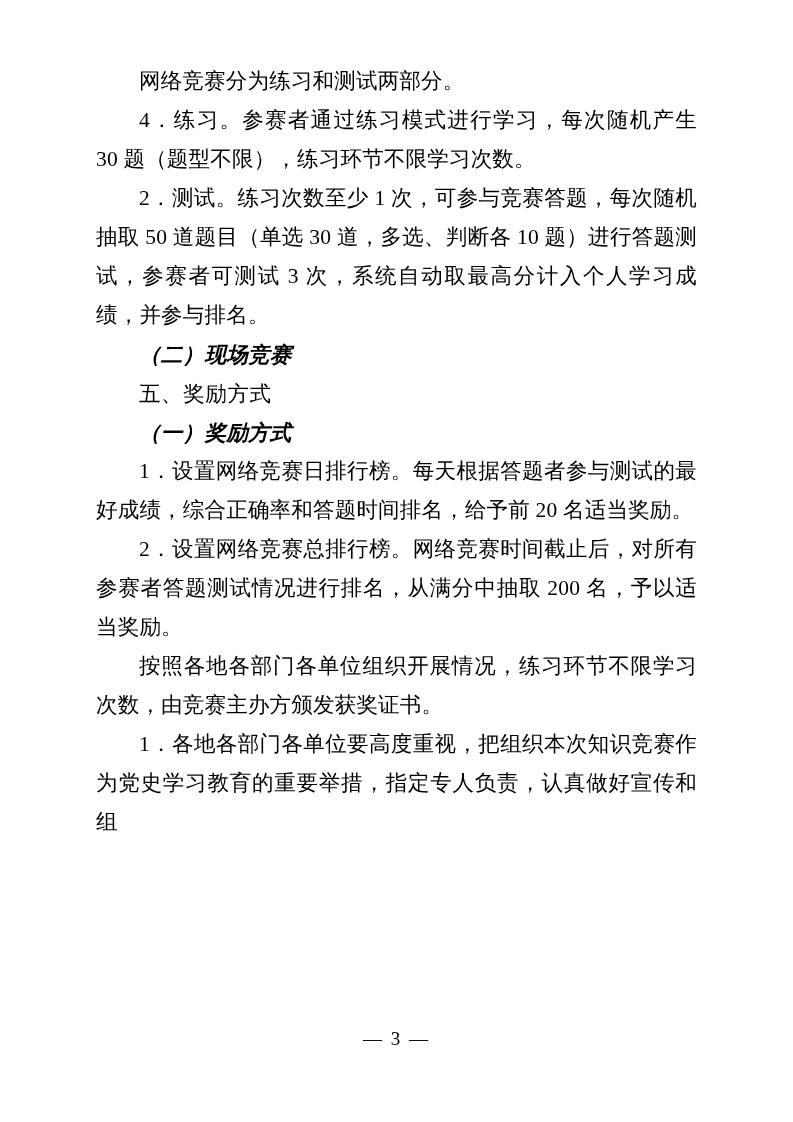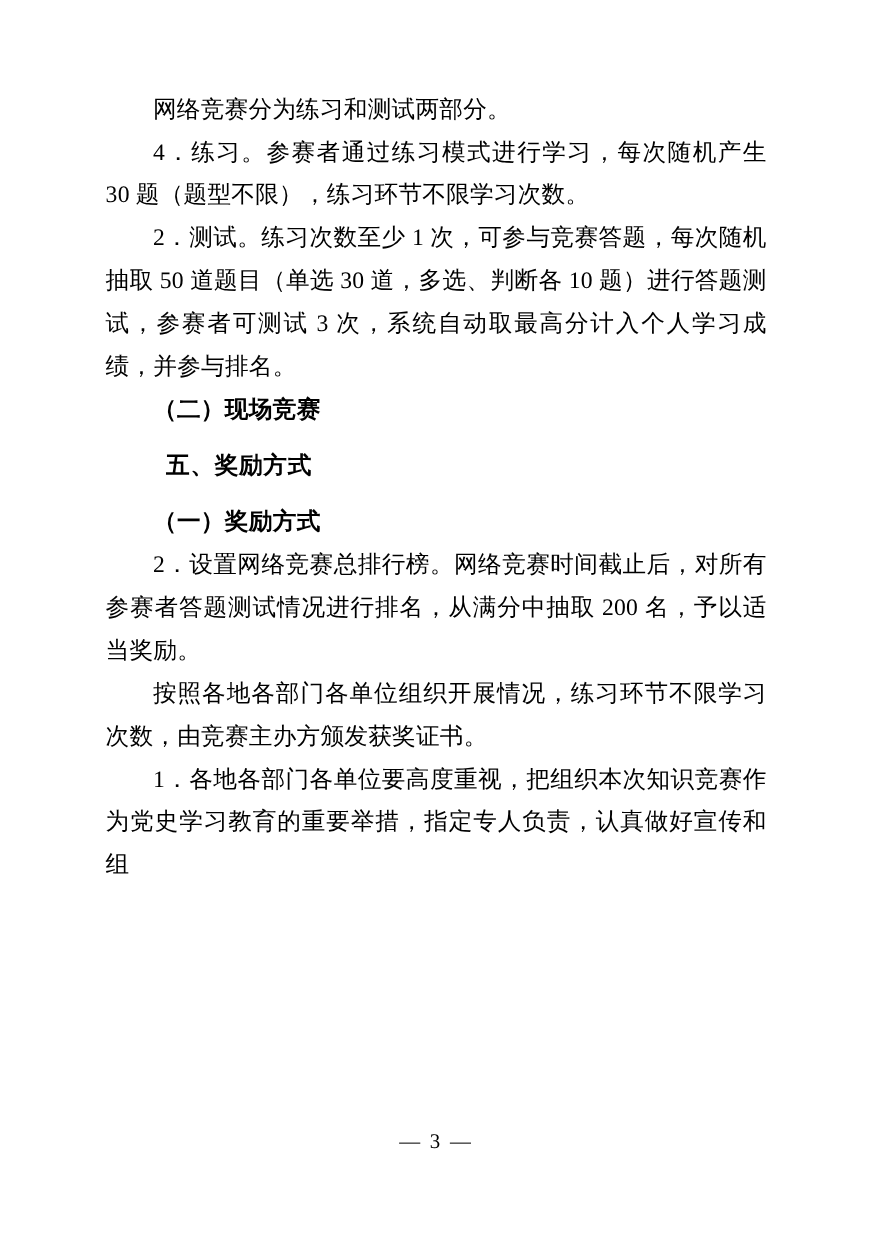--- a/index.html
+++ b/index.html
@@ -15,52 +15,53 @@
     position: relative;
     overflow: hidden;
   }
   .page {
     position: absolute;
     top: 0;
     left: 0;
     width: 793px;
     height: 1122px;
     box-sizing: border-box;
-    padding: 80px 96px 60px 96px;
+    padding: 62px 96px 60px 96px;
   }
   .doc-body {
     width: 601px;
   }
   p.para {
     margin: 0 0 0 0;
     font-size: 21.5px;
     line-height: 39px;
     text-align: justify;
     text-justify: inter-ideograph;
     text-indent: 2em;
     letter-spacing: 0.2px;
     font-family: "Liberation Serif", "DejaVu Serif", serif;
   }
   p.heading {
-    margin: 12px;
+    margin: 0;
     font-size: 21.5px;
     line-height: 39px;
     text-indent: 2em;
-    font-weight: bold;
+    font-weight: normal;
     letter-spacing: 0.6px;
     font-family: "DejaVu Sans", "Liberation Sans", sans-serif;
   }
   p.subheading {
     margin: 0;
     font-size: 21.5px;
     line-height: 39px;
     text-indent: 2em;
     font-weight: bold;
     letter-spacing: 0.3px;
     font-family: "DejaVu Sans", "Liberation Sans", sans-serif;
+    font-style: italic;
   }
   .footer {
     position: absolute;
     left: 0;
     right: 0;
     bottom: 72px;
     text-align: center;
     font-size: 19px;
     font-family: "Liberation Serif", "DejaVu Serif", serif;
     letter-spacing: 2px;
@@ -72,19 +73,20 @@
 
 <div class="page">
   <div class="doc-body">
 
     <p class="para">网络竞赛分为练习和测试两部分。</p>
     <p class="para">4．练习。参赛者通过练习模式进行学习，每次随机产生 30 题（题型不限），练习环节不限学习次数。</p>
     <p class="para">2．测试。练习次数至少 1 次，可参与竞赛答题，每次随机抽取 50 道题目（单选 30 道，多选、判断各 10 题）进行答题测试，参赛者可测试 3 次，系统自动取最高分计入个人学习成绩，并参与排名。</p>
     <p class="subheading">（二）现场竞赛</p>
     <p class="heading">五、奖励方式</p>
     <p class="subheading">（一）奖励方式</p>
+    <p class="para">1．设置网络竞赛日排行榜。每天根据答题者参与测试的最好成绩，综合正确率和答题时间排名，给予前 20 名适当奖励。</p>
     <p class="para">2．设置网络竞赛总排行榜。网络竞赛时间截止后，对所有参赛者答题测试情况进行排名，从满分中抽取 200 名，予以适当奖励。</p>
     <p class="para">按照各地各部门各单位组织开展情况，练习环节不限学习次数，由竞赛主办方颁发获奖证书。</p>
     <p class="para">1．各地各部门各单位要高度重视，把组织本次知识竞赛作为党史学习教育的重要举措，指定专人负责，认真做好宣传和组</p>
 
   </div>
   <div class="footer">— 3 —</div>
 </div>
 
 </body></html>

